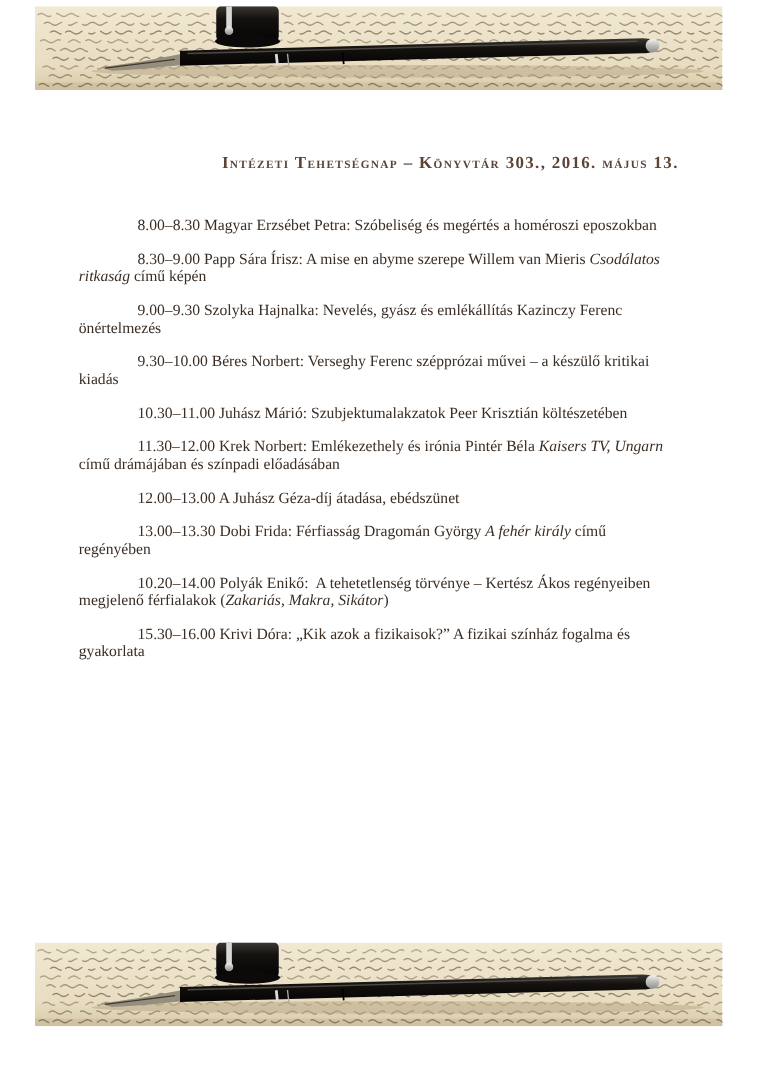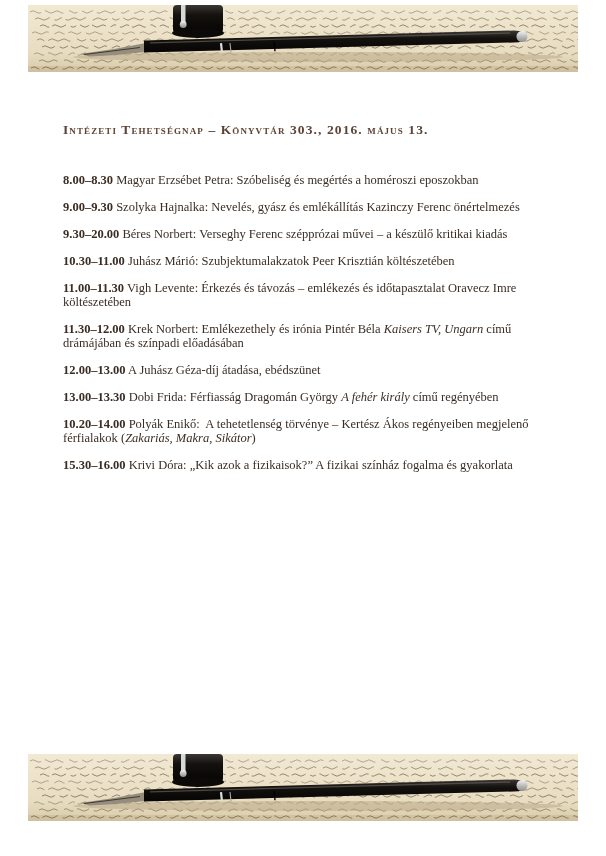--- a/index.html
+++ b/index.html
@@ -20,36 +20,36 @@
     flex: none;
   }
   .deco-img.header { margin-top: 5px; }
   .deco-img.footer { margin-top: auto; margin-bottom: 35px; }
   main {
     padding: 0 63px;
     flex: none;
   }
   h1.doc-title {
     margin: 50px 0 36px 0;
-    text-align: left;
+    text-align: right;
     font-size: 13.5px;
     line-height: 15px;
     font-weight: bold;
     font-variant: small-caps;
     letter-spacing: 1.1px;
     color: #5c4335;
   }
   .entry {
     margin: 0 0 13px 0;
     font-size: 12.5px;
     line-height: 14px;
     color: #3a2d24;
     white-space: pre-wrap;
   }
-  .entry .time { font-weight: bold; }
+  .entry .time { font-weight: normal; margin-left: 47px; }
   .entry .italic { font-style: italic; }
   .hidden-defs { position: absolute; width: 0; height: 0; overflow: hidden; }
 </style>
 </head>
 <body>
 
 <svg class="hidden-defs" aria-hidden="true">
   <defs>
     <linearGradient id="paperGrad" x1="0" y1="0" x2="0" y2="1">
       <stop offset="0" stop-color="#f2e9d3"></stop>
@@ -104,24 +104,24 @@
 </svg>
 
 <svg class="deco-img header" viewBox="0 0 550 67" preserveAspectRatio="none">
   <use href="#pen-art"></use>
 </svg>
 
 <main>
   <h1 class="doc-title">Intézeti Tehetségnap – Könyvtár 303., 2016. május 13.</h1>
   <div>
       <p class="entry"><span class="time">8.00–8.30</span> <span class="seg">Magyar Erzsébet Petra: Szóbeliség és megértés a homéroszi eposzokban</span></p>
+      <p class="entry"><span class="time">8.30–9.00</span> <span class="seg">Papp Sára Írisz: A mise en abyme szerepe Willem van Mieris </span><span class="seg italic">Csodálatos ritkaság</span><span class="seg"> című képén</span></p>
       <p class="entry"><span class="time">9.00–9.30</span> <span class="seg">Szolyka Hajnalka: Nevelés, gyász és emlékállítás Kazinczy Ferenc önértelmezés</span></p>
-      <p class="entry"><span class="time">9.30–20.00</span> <span class="seg">Béres Norbert: Verseghy Ferenc szépprózai művei – a készülő kritikai kiadás</span></p>
+      <p class="entry"><span class="time">9.30–10.00</span> <span class="seg">Béres Norbert: Verseghy Ferenc szépprózai művei – a készülő kritikai kiadás</span></p>
       <p class="entry"><span class="time">10.30–11.00</span> <span class="seg">Juhász Márió: Szubjektumalakzatok Peer Krisztián költészetében</span></p>
-      <p class="entry"><span class="time">11.00–11.30</span> <span class="seg">Vigh Levente: Érkezés és távozás – emlékezés és időtapasztalat Oravecz Imre költészetében</span></p>
       <p class="entry"><span class="time">11.30–12.00</span> <span class="seg">Krek Norbert: Emlékezethely és irónia Pintér Béla </span><span class="seg italic">Kaisers TV, Ungarn</span><span class="seg"> című drámájában és színpadi előadásában</span></p>
       <p class="entry"><span class="time">12.00–13.00</span> <span class="seg">A Juhász Géza-díj átadása, ebédszünet</span></p>
       <p class="entry"><span class="time">13.00–13.30</span> <span class="seg">Dobi Frida: Férfiasság Dragomán György </span><span class="seg italic">A fehér király</span><span class="seg"> című regényében</span></p>
       <p class="entry"><span class="time">10.20–14.00</span> <span class="seg">Polyák Enikő:  A tehetetlenség törvénye – Kertész Ákos regényeiben megjelenő férfialakok (</span><span class="seg italic">Zakariás, Makra, Sikátor</span><span class="seg">)</span></p>
       <p class="entry"><span class="time">15.30–16.00</span> <span class="seg">Krivi Dóra: „Kik azok a fizikaisok?” A fizikai színház fogalma és gyakorlata</span></p>
     </div>
 </main>
 
 <svg class="deco-img footer" viewBox="0 0 550 67" preserveAspectRatio="none">
   <use href="#pen-art"></use>

